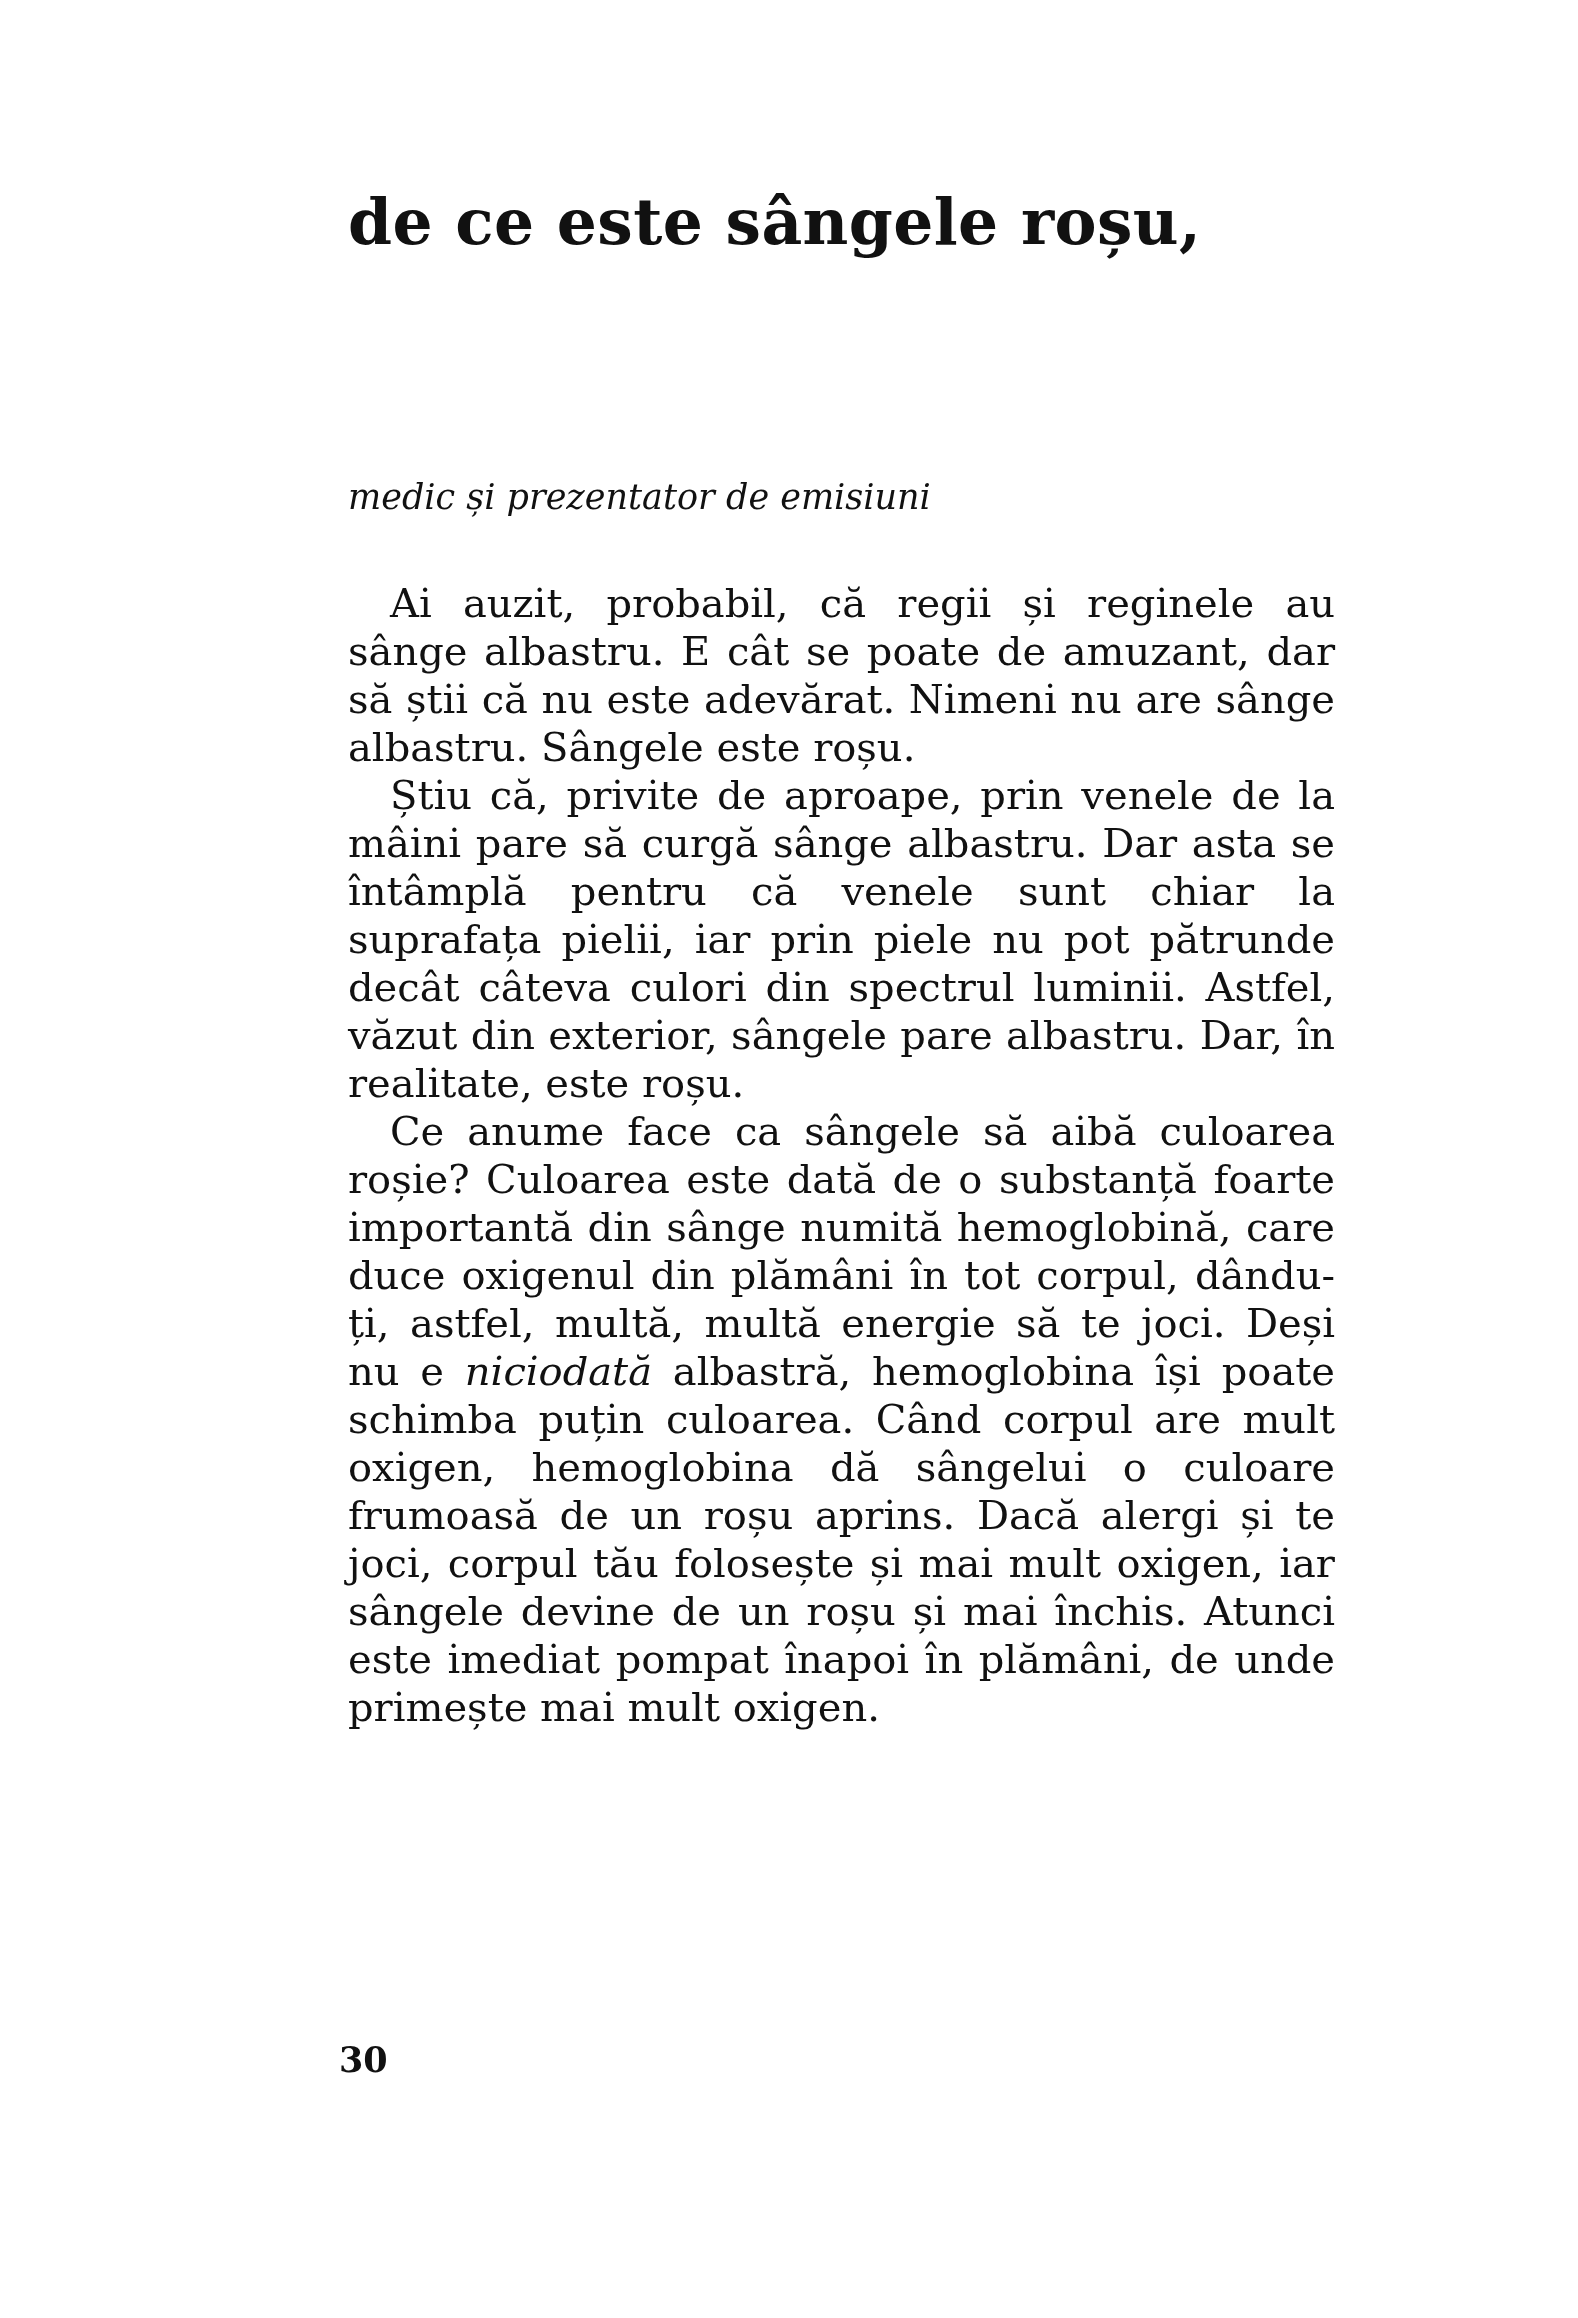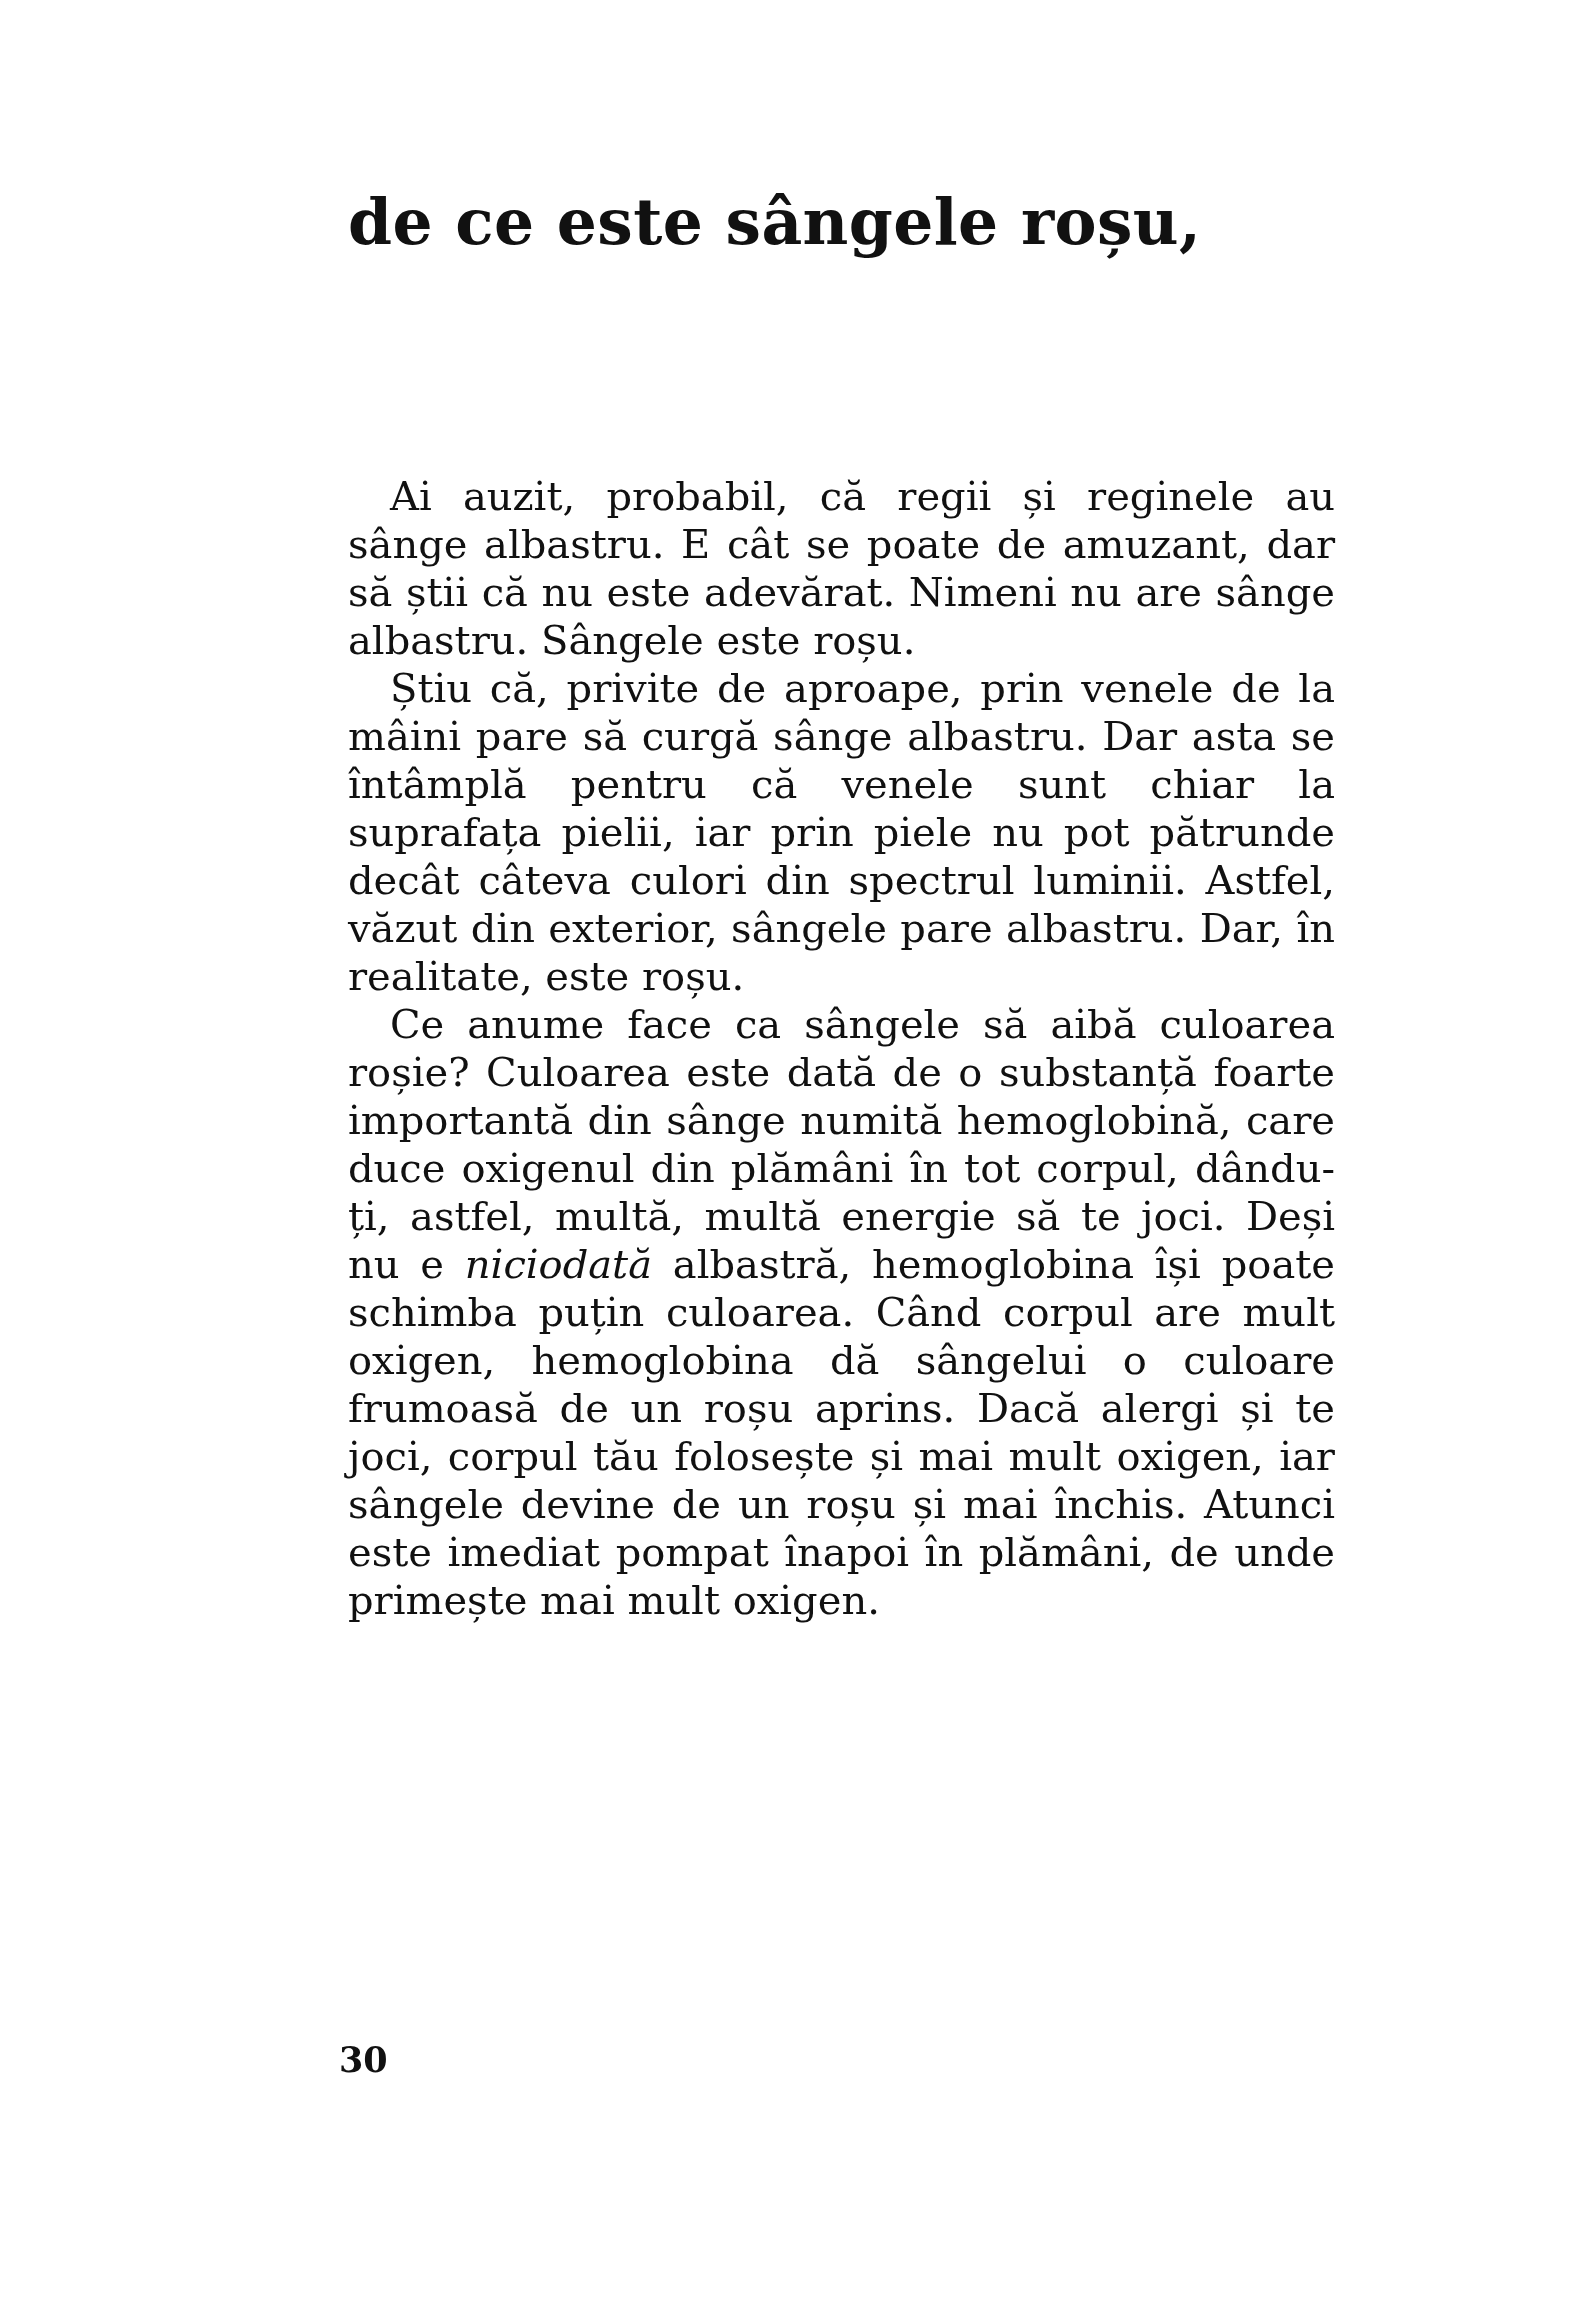--- a/index.html
+++ b/index.html
@@ -66,20 +66,21 @@
 <body>
 
 <div class="page">
   <div class="content">
 
     <div class="title-block">
       <div class="title-line">de ce este sângele roșu,</div>
     </div>
 
     <div class="author-block">
+      <div class="author-role">medic și prezentator de emisiuni</div>
     </div>
 
     <div class="body-text">
         <p><span>Ai auzit, probabil, că regii și reginele au sânge albastru. E cât se poate de amuzant, dar să știi că nu este adevărat. Nimeni nu are sânge albastru. Sângele este roșu.</span></p>
         <p><span>Știu că, privite de aproape, prin venele de la mâini pare să curgă sânge albastru. Dar asta se întâmplă pentru că venele sunt chiar la suprafața pielii, iar prin piele nu pot pătrunde decât câteva culori din spectrul luminii. Astfel, văzut din exterior, sângele pare albastru. Dar, în realitate, este roșu.</span></p>
         <p><span>Ce anume face ca sângele să aibă culoarea roșie? Culoarea este dată de o substanță foarte importantă din sânge numită hemoglobină, care duce oxigenul din plămâni în tot corpul, dându-ți, astfel, multă, multă energie să te joci. Deși nu e </span><span style="font-style: italic;">niciodată</span><span> albastră, hemoglobina își poate schimba puțin culoarea. Când corpul are mult oxigen, hemoglobina dă sângelui o culoare frumoasă de un roșu aprins. Dacă alergi și te joci, corpul tău folosește și mai mult oxigen, iar sângele devine de un roșu și mai închis. Atunci este imediat pompat înapoi în plămâni, de unde primește mai mult oxigen.</span></p>
       </div>
 
   </div>
 

